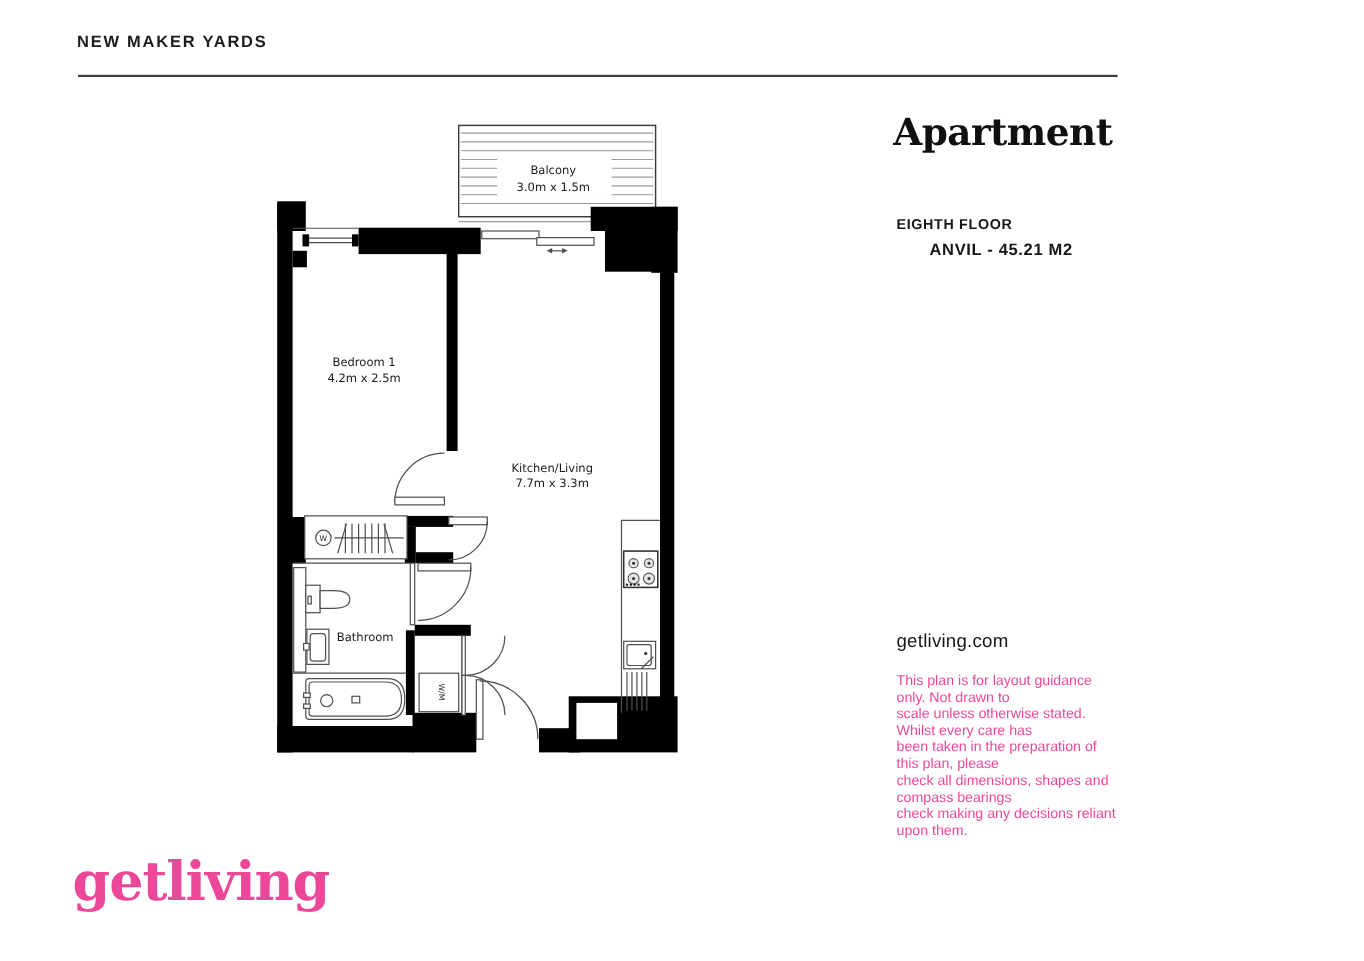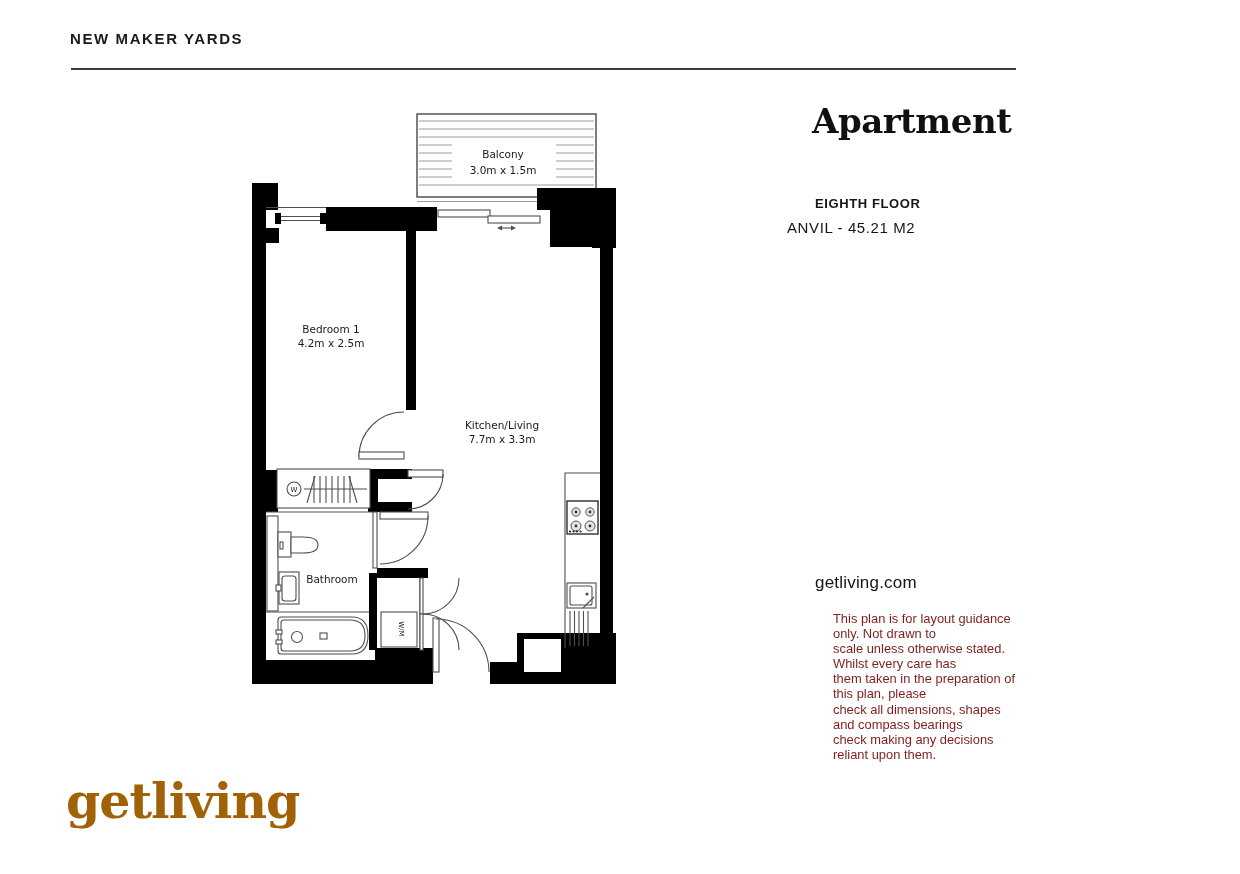--- a/index.html
+++ b/index.html
@@ -18,26 +18,26 @@
     left:70px;top:30px;font-size:15px;font-weight:bold;letter-spacing:1.6px;color:#1b1b1b;
   }
   #header-rule{
     left:71px;top:68px;width:1099px;height:2px;background:#3d3d3d;
   }
   #apartment-title{
     left:812px;top:101px;font-family:"DejaVu Serif","Liberation Serif",serif;
     font-weight:bold;font-size:34px;letter-spacing:-0.5px;color:#101010;white-space:nowrap;
   }
   #floor-line{left:815px;top:196px;font-size:13px;font-weight:bold;letter-spacing:0.6px;}
-  #area-line{left:787px;top:219px;font-size:15px;font-weight:normal;letter-spacing:0.6px;text-align:right;}
+  #area-line{left:845px;top:219px;font-size:15px;font-weight:bold;letter-spacing:0.6px;text-align:right;}
   #website{left:815px;top:573px;font-size:17px;font-weight:normal;letter-spacing:0.2px;}
-  #disclaimer{left:833px;top:611px;font-size:12.9px;line-height:15.1px;color:#7f1d1d;}
+  #disclaimer{left:815px;top:611px;font-size:12.9px;line-height:15.1px;color:#ec4899;}
   #logo{
     left:66px;top:772px;font-family:"DejaVu Serif","Liberation Serif",serif;
-    font-weight:bold;font-size:49px;letter-spacing:-1px;color:#a16207;
+    font-weight:bold;font-size:49px;letter-spacing:-1px;color:#ec4899;
   }
   svg .wall{fill:var(--wall);stroke:none;}
   svg .white{fill:#ffffff;stroke:none;}
   svg .fx{fill:none;stroke:var(--line);stroke-width:1.1;}
   svg .fxw{fill:#ffffff;stroke:var(--line);stroke-width:1.1;}
   svg .stripe{stroke:var(--stripe);stroke-width:1;}
   svg .ptext{
     font-family:"DejaVu Sans","Liberation Sans",sans-serif;font-size:10.5px;fill:#1a1a1a;
     text-anchor:middle;
   }
@@ -56,21 +56,21 @@
 
   <div class="abs" id="apartment-title">Apartment 804</div>
   <div class="abs" id="floor-line">EIGHTH FLOOR</div>
   <div class="abs" id="area-line">ANVIL - 45.21 M2</div>
 
   <div class="abs" id="website">getliving.com</div>
 
   <div class="abs" id="disclaimer">
     <div>This plan is for layout guidance only. Not drawn to</div>
     <div>scale unless otherwise stated. Whilst every care has</div>
-    <div>them taken in the preparation of this plan, please</div>
+    <div>been taken in the preparation of this plan, please</div>
     <div>check all dimensions, shapes and compass bearings</div>
     <div>check making any decisions reliant upon them.</div>
   </div>
 
   <div class="abs" id="logo">getliving</div>
 
   <svg class="abs" style="left:240px;top:100px;" width="390" height="600" viewBox="240 100 390 600">
 
     <g>
       <rect x="417" y="114" width="179" height="83" fill="#fff" stroke="#3a3a3a" stroke-width="1.3"></rect>

